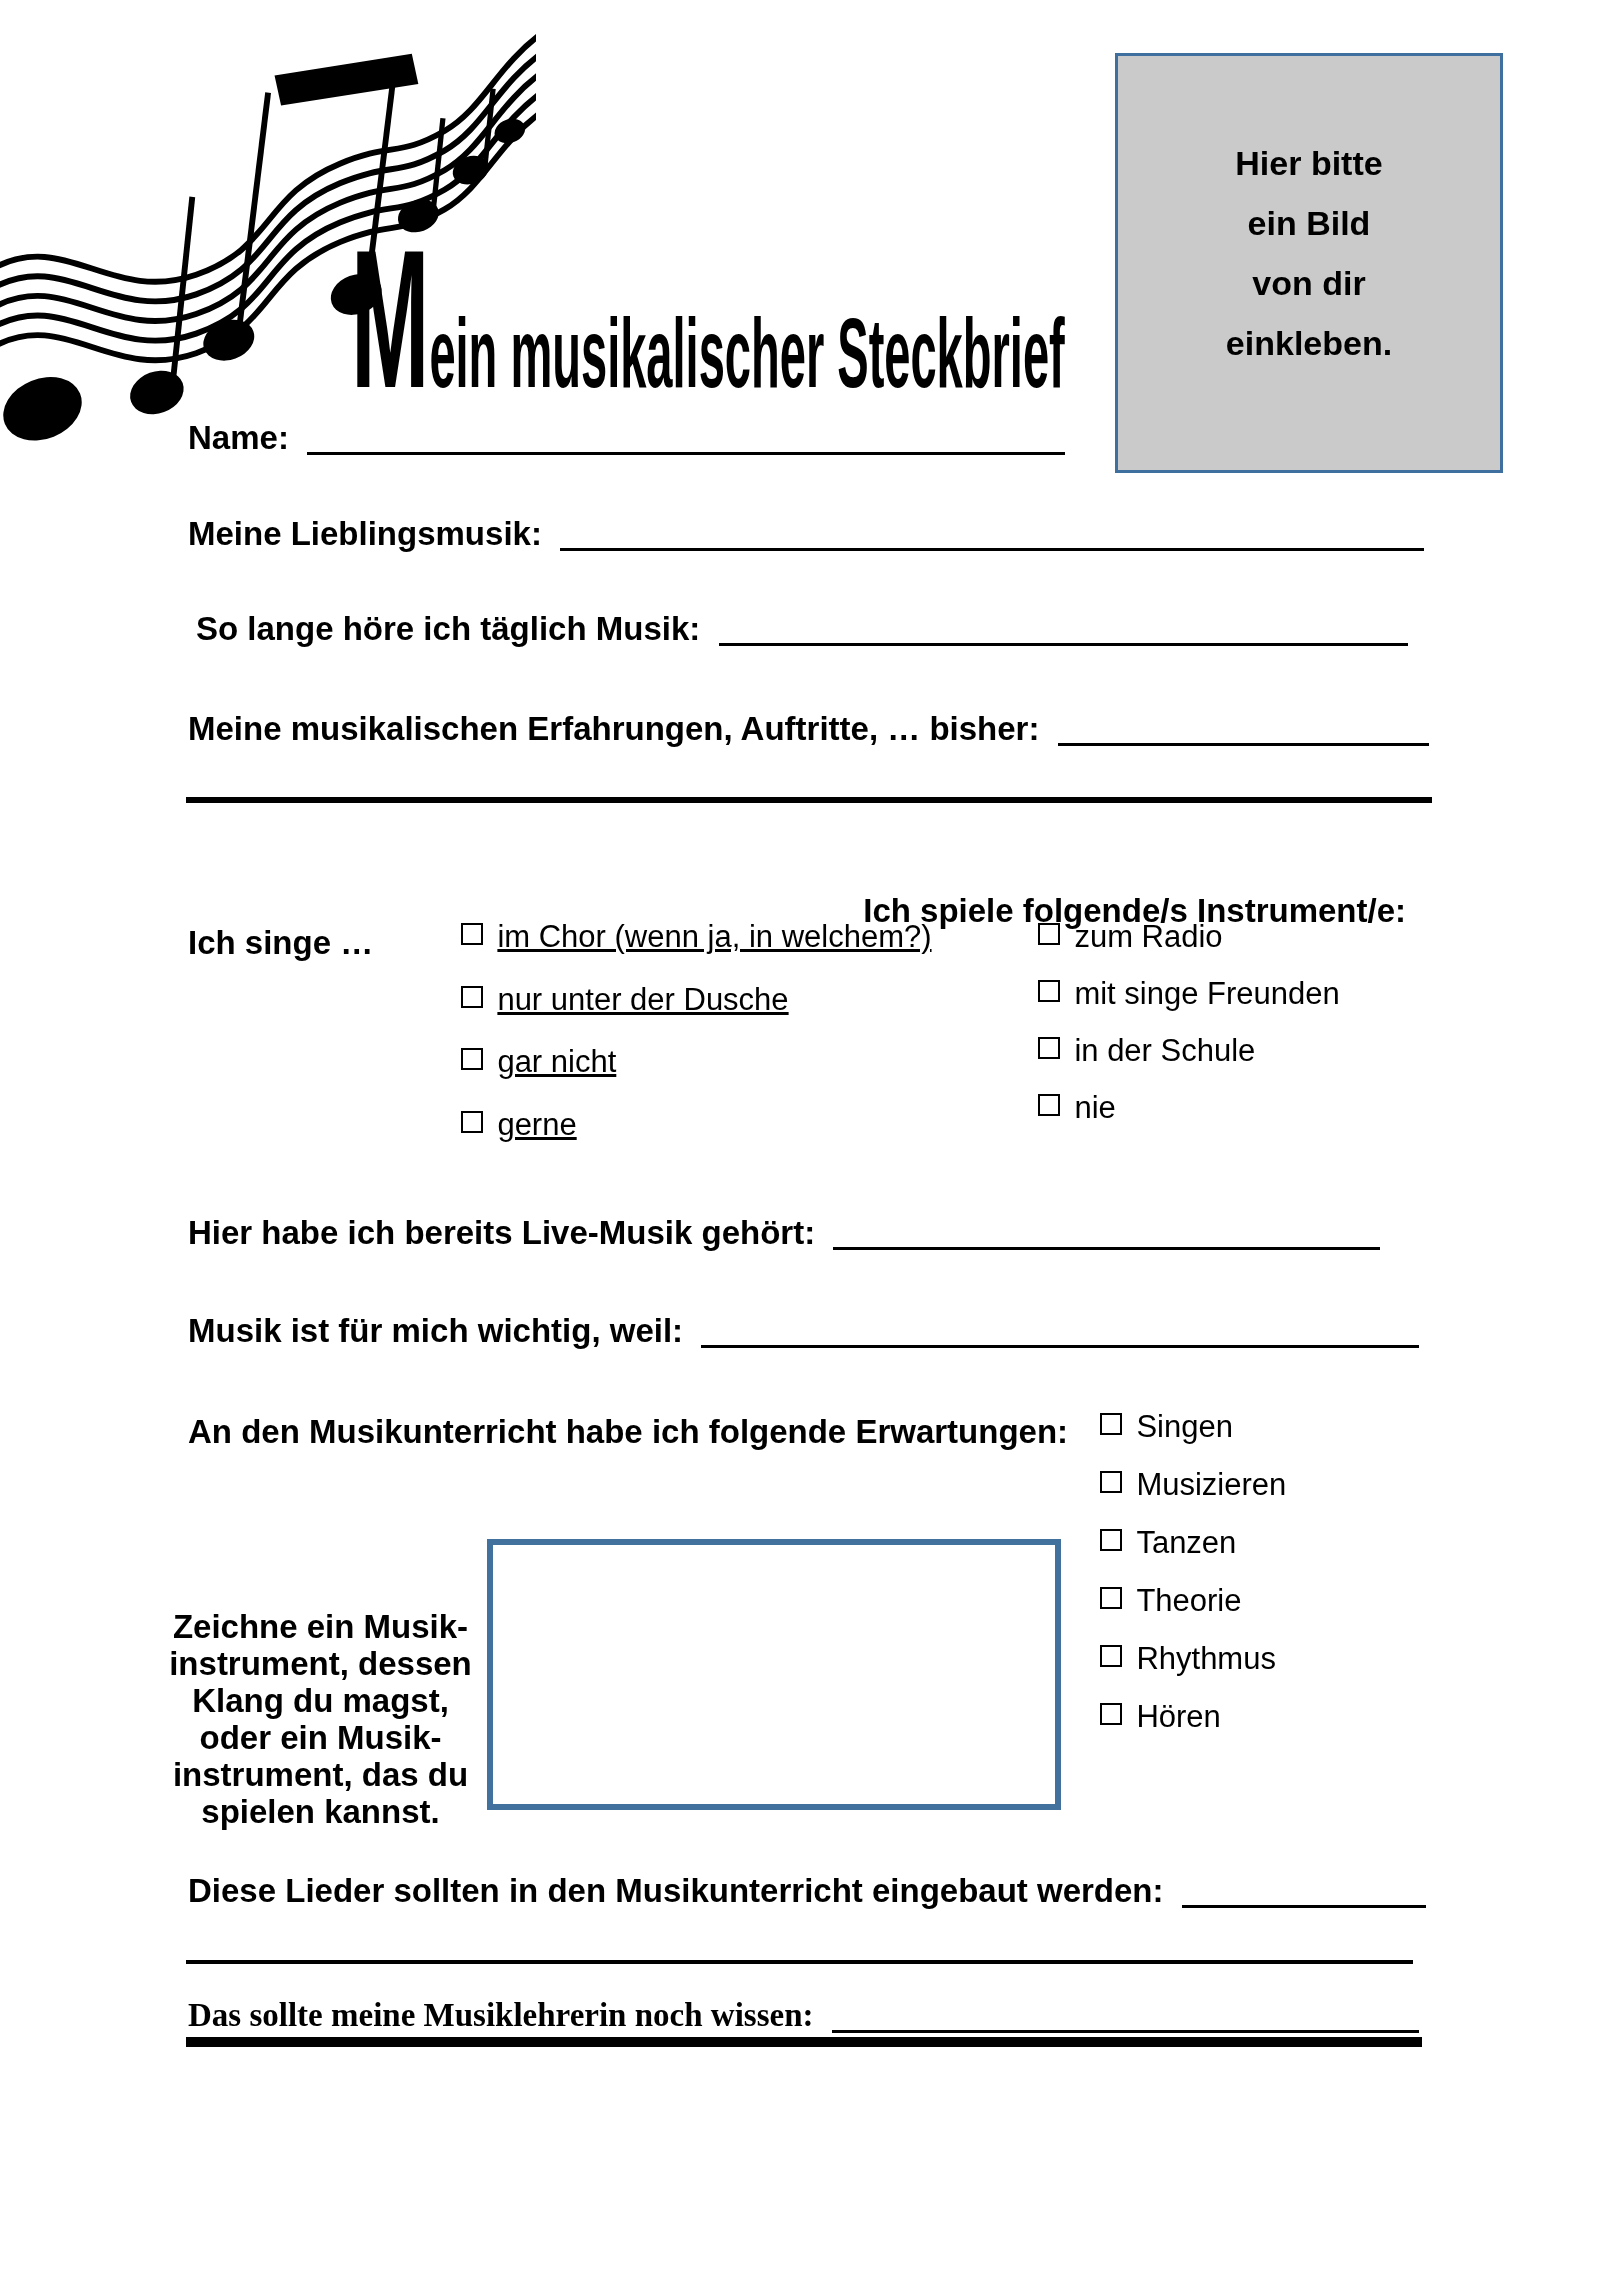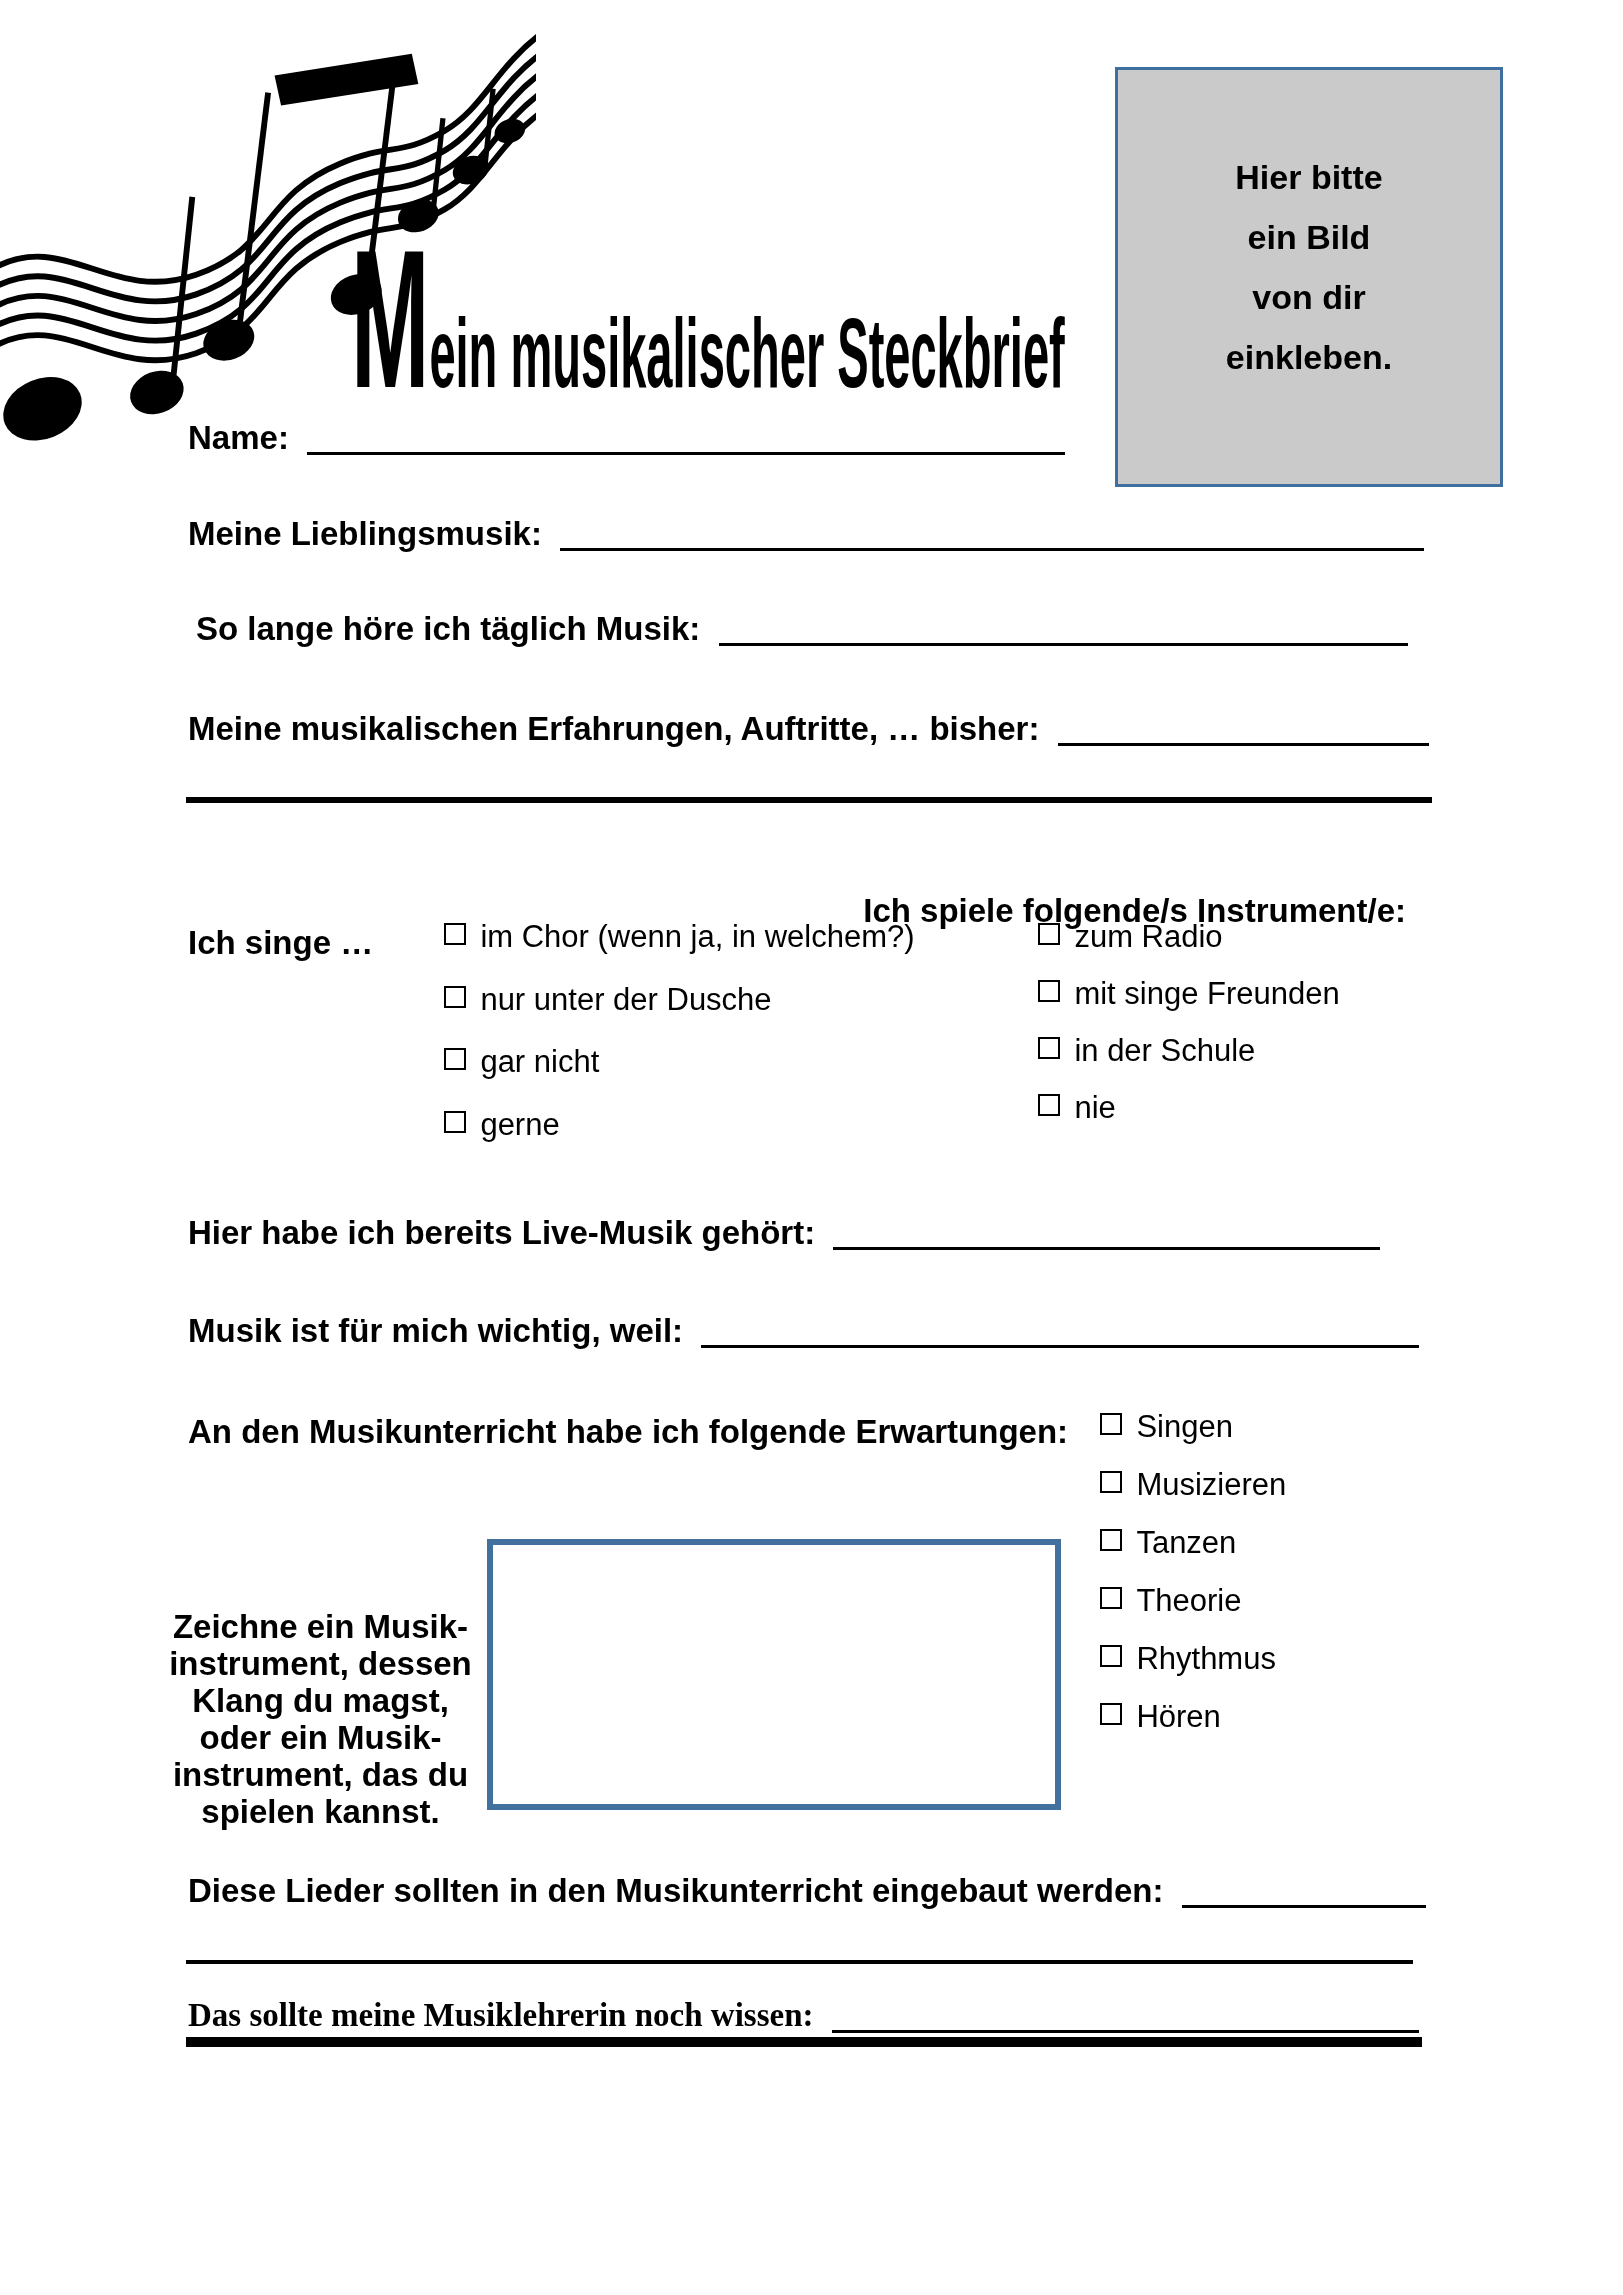--- a/index.html
+++ b/index.html
@@ -12,21 +12,21 @@
   
   #title{
     position:absolute;left:351px;top:222px;height:203px;line-height:196px;
     white-space:nowrap;font-weight:bold;
     transform:scaleX(0.48);transform-origin:left bottom;
   }
   #title .big-m{font-size:196px;}
   #title .rest{font-size:98px;}
   
   #photo-box{
-    position:absolute;left:1115px;top:67px;width:388px;height:420px;
+    position:absolute;left:1115px;top:53px;width:388px;height:420px;
     box-sizing:border-box;border:3.9px solid #3e6f9e;background:#cacaca;
     text-align:center;
   }
   #photo-box .ptxt{
     margin-top:77px;font-weight:bold;font-size:34px;line-height:60px;
   }
   
   .row{
     position:absolute;left:188px;display:flex;align-items:flex-end;
     font-size:33px;line-height:37px;white-space:nowrap;
@@ -123,21 +123,21 @@
 
   <div class="row" style="top:892px;width:1218px;flex-direction:column;">
     <span class="lbl">Ich spiele folgende/s Instrument/e:</span>
     <span class="wline"></span>
   </div>
 
   <div class="row" style="top:924px;">
     <span class="lbl">Ich singe …</span>
   </div>
 
-  <div class="cb-col pitch-95" style="left:444px;top:918px;">
+  <div class="cb-col pitch-95" style="left:461px;top:918px;text-decoration:underline;">
     <div class="cb-item">
       <span class="cb"></span>
       <span>im Chor (wenn ja, in welchem?)</span>
     </div>
     <div class="cb-item">
       <span class="cb"></span>
       <span>nur unter der Dusche</span>
     </div>
     <div class="cb-item">
       <span class="cb"></span>

